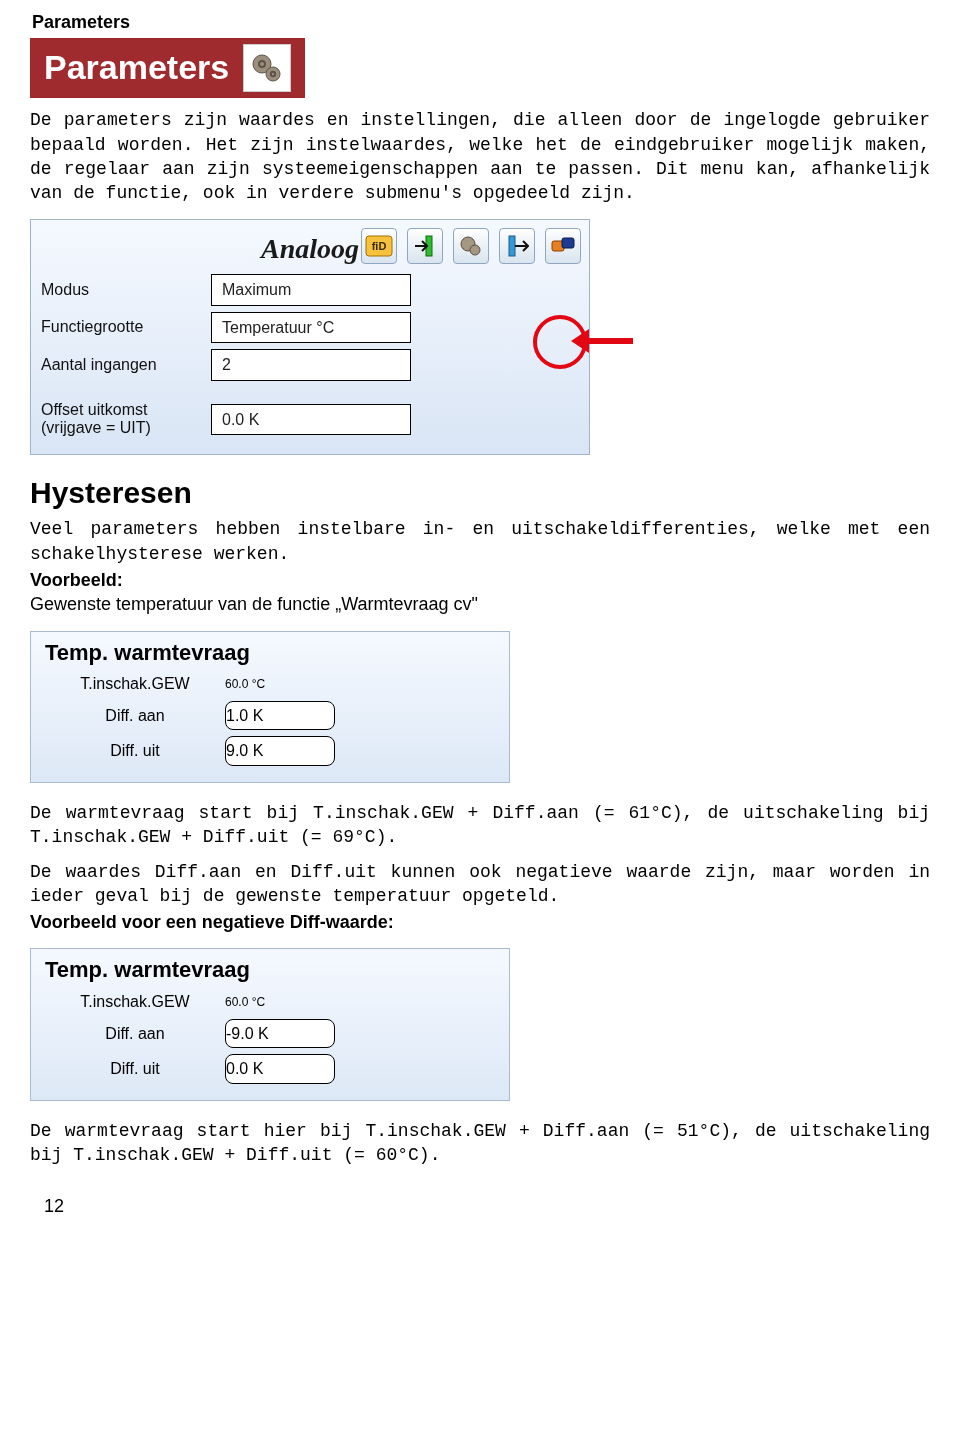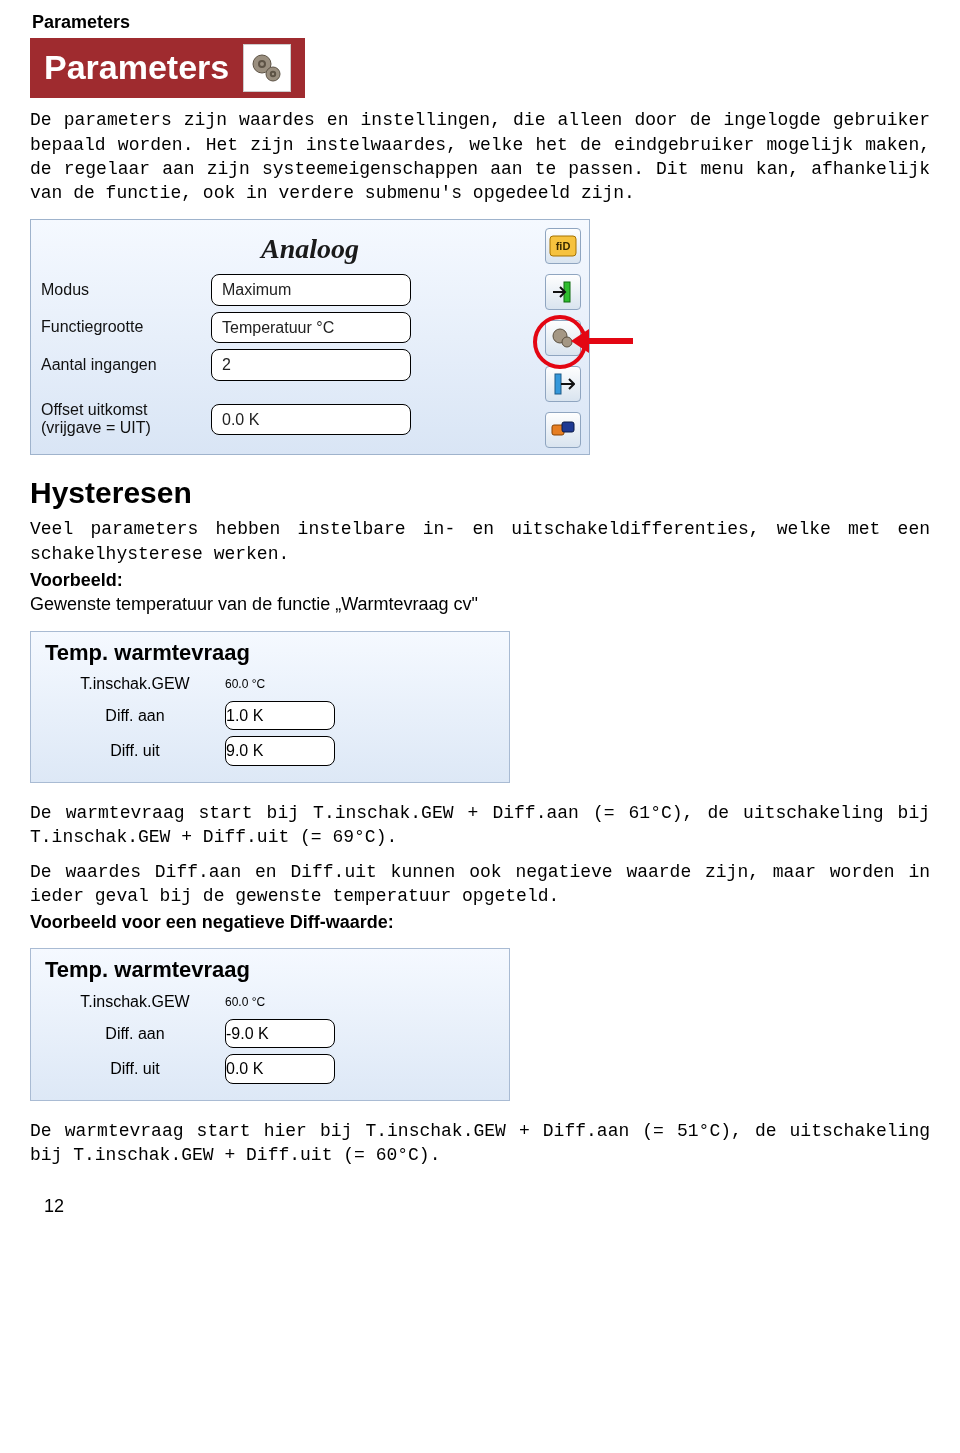--- a/index.html
+++ b/index.html
@@ -62,31 +62,30 @@
   .ui-label {
     width: 170px;
     font-size: 16px;
     color: #111;
     line-height: 1.15;
   }
   .ui-field {
     width: 200px;
     background: #fff;
     border: 1px solid #000;
-    border-radius: 8px;
+    border-radius: 0;
     padding: 4px 10px;
     font-size: 16px;
     color: #222;
   }
   .ui-icons {
     position: absolute;
     right: 8px;
     top: 8px;
     display: flex;
-    flex-direction: column;
     gap: 10px;
   }
   .ui-iconbtn {
     width: 36px; height: 36px;
     background: linear-gradient(#fefefe,#d9e4ef);
     border: 1px solid #8fa5c0;
     border-radius: 4px;
     display: flex; align-items: center; justify-content: center;
   }
   .red-circle {

